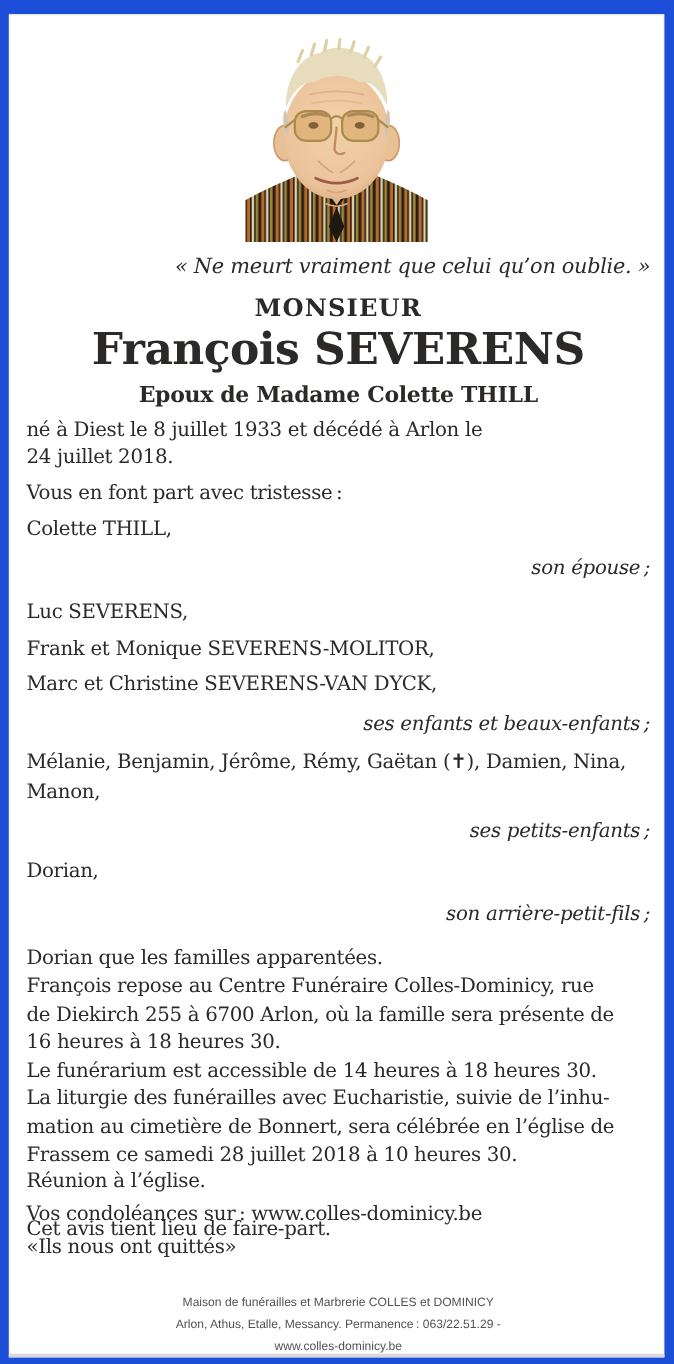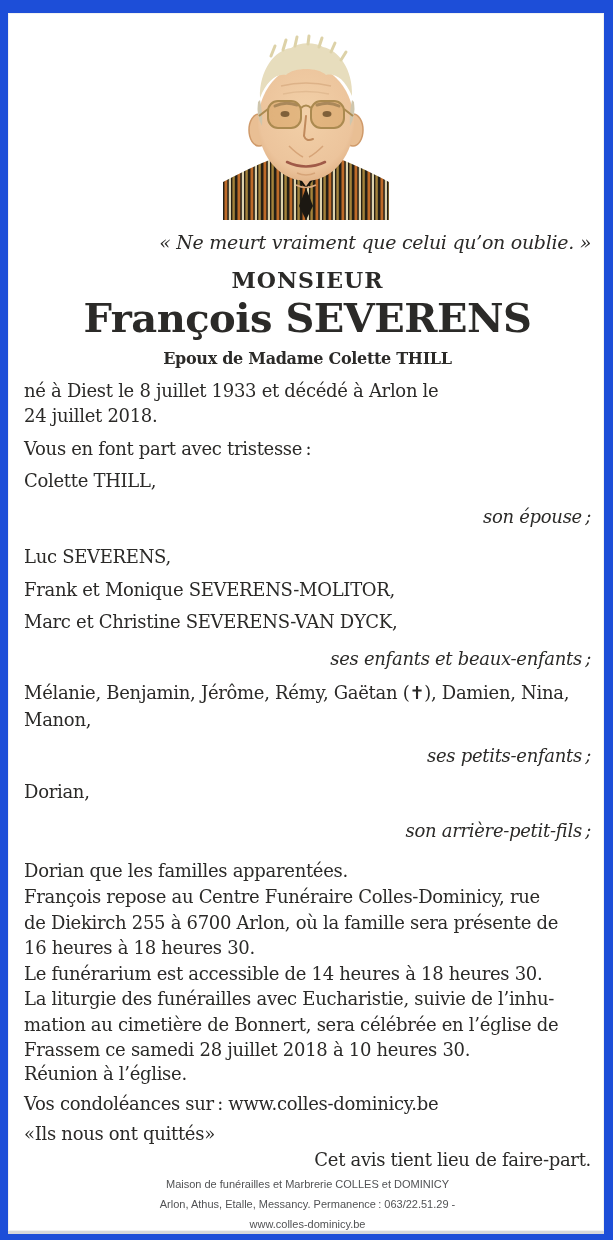--- a/index.html
+++ b/index.html
@@ -8,39 +8,39 @@
   .card{position:absolute;left:8px;top:13px;width:596px;height:1218px;background:#ffffff;
         border-bottom:3px solid #d6d8da;box-shadow:inset 0 0 0 1px #f0f1f2;}
   .photo{position:absolute;left:50%;transform:translateX(-50%);top:17px;width:166px;height:190px;}
   .blk{position:absolute;left:16px;right:13px;color:#2b2a28;font-size:18px;line-height:25px;
        letter-spacing:-0.3px;}
   .pre{white-space:pre;}
   .right{text-align:right;font-style:italic;}
   .quote{top:217px;font-style:italic;text-align:right;font-size:19px;}
   .monsieur{top:255px;text-align:center;font-weight:bold;font-size:22px;letter-spacing:1px;}
   .bigname{top:283px;text-align:center;font-weight:bold;font-size:40px;line-height:44px;letter-spacing:-0.5px;}
-  .epoux{top:333px;text-align:center;font-weight:bold;font-size:16px;}
+  .epoux{top:333px;text-align:center;font-weight:bold;font-size:20px;}
   .birth{top:365px;}
   .announce{top:423px;}
   .fam-name-0{top:455px;}
   .fam-rel-0{top:491px;}
   .fam-name-1{top:528px;line-height:32.5px;}
   .fam-rel-1{top:633px;text-align:right;}
   .fam-name-2{top:666px;line-height:27px;}
   .fam-rel-2{top:730px;}
   .fam-name-3{top:766px;}
   .fam-rel-3{top:805px;}
   .n-families{top:845px;}
   .n-repose{top:871px;line-height:25.5px;}
   .n-funerarium{top:948px;}
   .n-liturgie{top:973px;line-height:25.5px;}
   .n-reunion{top:1048px;}
   .n-condoleances{top:1078px;}
   .n-quittes{top:1108px;}
-  .n-fairepart{top:1134px;text-align:right;}
+  .n-fairepart{top:1092px;}
   .footer{top:1161px;text-align:center;font-family:"Liberation Sans",sans-serif;
           font-size:11px;line-height:20px;color:#515254;letter-spacing:0;}
 </style>
 </head>
 <body>
 
 <div class="page">
   <div class="card">
 
     <div class="photo">

